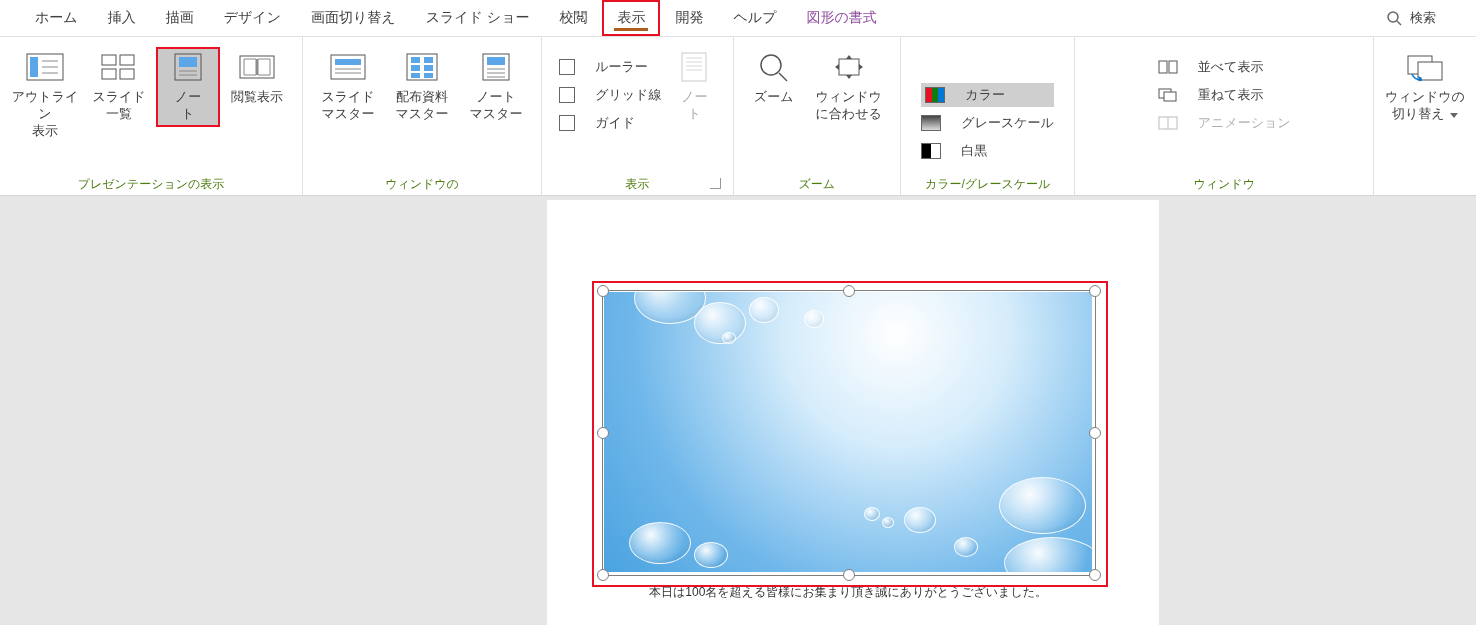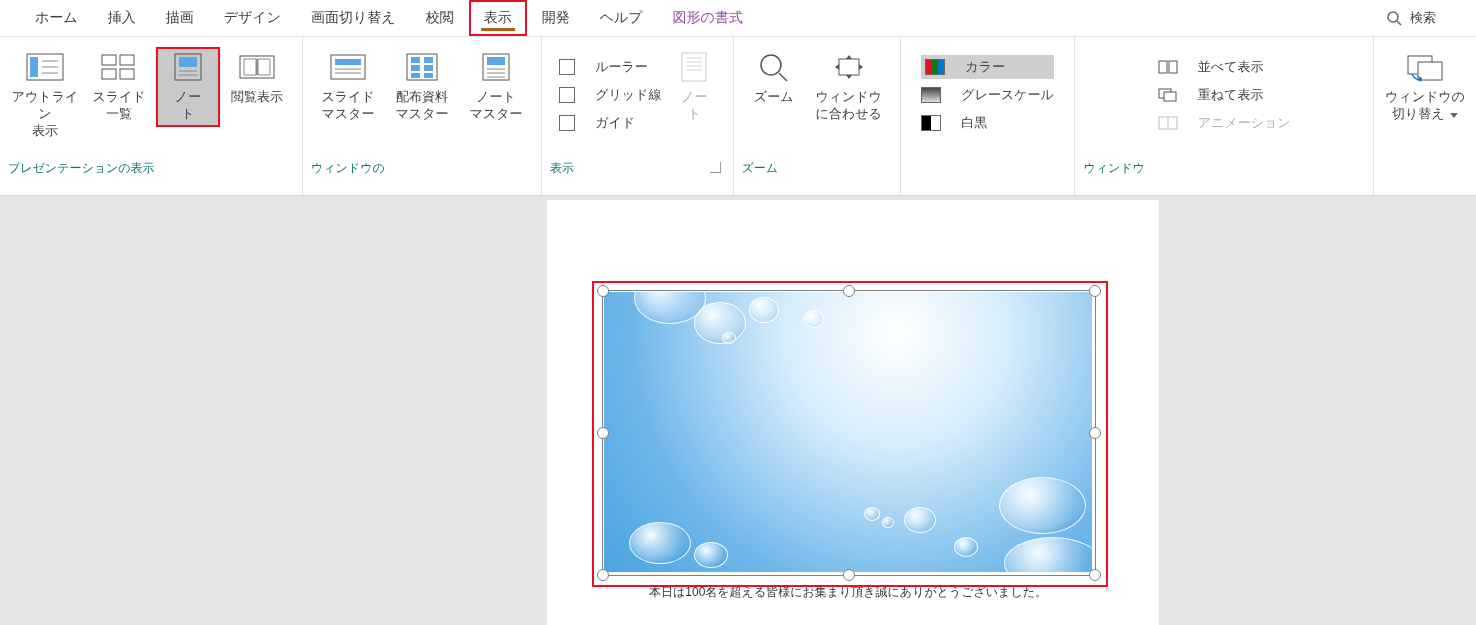--- a/index.html
+++ b/index.html
@@ -8,30 +8,30 @@
   .tabs{display:flex;align-items:center;height:36px;padding:0 20px;gap:0;border-bottom:1px solid #e1e1e1;}
   .tab{padding:0 15px;height:36px;display:flex;align-items:center;cursor:pointer;font-size:14px;position:relative;}
   .tab.active-red{border:2px solid #e81123;padding:0 13px;height:32px;}
   .tab.underline::after{content:"";position:absolute;left:10px;right:10px;bottom:3px;height:3px;background:#b05e1d;}
   .tab.shape{color:#8f4e9e;}
   .search-area{margin-left:auto;display:flex;align-items:center;gap:8px;padding-right:20px;}
   
   .ribbon{display:flex;height:158px;background:#fff;border-bottom:1px solid #d4d4d4;}
   .group{display:flex;flex-direction:column;align-items:center;padding:4px 8px 0;border-right:1px solid #e1e1e1;}
   .group-body{flex:1;display:flex;align-items:flex-start;padding-top:6px;}
-  .group-label{font-size:12px;color:#0f766e;padding:4px 0 18px;width:100%;position:relative;}
+  .group-label{font-size:12px;color:#4d7c0f;text-align:center;padding:4px 0 2px;width:100%;position:relative;}
   .group-label .launcher{position:absolute;right:4px;top:6px;width:10px;height:10px;border:1px solid #999;border-top:none;border-left:none;}
   .bigbtn{display:flex;flex-direction:column;align-items:center;justify-content:center;width:70px;padding:4px 2px;cursor:pointer;text-align:center;line-height:1.3;}
   .bigbtn.nw{width:82px;}
   .bigbtn.hl-red{outline:2px solid #e81123;outline-offset:-2px;}
   .bigbtn.sel{background:#c9c9c9;}
   .bigicon{width:38px;height:32px;margin-bottom:6px;display:flex;align-items:center;justify-content:center;}
   .stack{display:flex;flex-direction:column;gap:4px;padding:2px 6px;}
   .row{display:flex;align-items:center;gap:20px;height:24px;cursor:pointer;white-space:nowrap;}
-  .row.sel{background:#cfcfcf;padding:0 4px;}
+  .row.sel{background:#cfcfcf;padding:0 4px;margin-top:28px;}
   .row.disabled{color:#b0b0b0;}
   .chk{width:14px;height:14px;border:1px solid #666;}
   .swatch{width:18px;height:14px;border:1px solid #666;}
   
   svg{display:block;}
   
   .workspace{background:#e6e6e6;height:431px;position:relative;}
   .page{position:absolute;left:547px;top:4px;width:612px;height:425px;background:#fff;}
   .sel-box{position:absolute;left:592px;top:85px;width:512px;height:302px;border:2px solid #e81123;}
   .shape-box{position:absolute;left:602px;top:94px;width:492px;height:284px;border:1px solid #7f7f7f;}
@@ -43,20 +43,21 @@
 </style>
 </head>
 <body>
 
 <div class="tabs">
   <div class="tab">ホーム</div>
   <div class="tab">挿入</div>
   <div class="tab">描画</div>
   <div class="tab">デザイン</div>
   <div class="tab">画面切り替え</div>
+  <div class="tab">スライド ショー</div>
   <div class="tab">校閲</div>
   <div class="tab active-red underline">表示</div>
   <div class="tab">開発</div>
   <div class="tab">ヘルプ</div>
   <div class="tab shape">図形の書式</div>
   <div class="search-area">
     <span>
       <svg width="16" height="16">
           <circle cx="7" cy="7" r="5" fill="none" stroke="#666" stroke-width="1.5"></circle>
           <line x1="11" y1="11" x2="15" y2="15" stroke="#666" stroke-width="1.5"></line>
@@ -235,20 +236,21 @@
         <div class="row">
           <span class="swatch" style="background:linear-gradient(#444,#ddd);"></span>
           <span>グレースケール</span>
         </div>
         <div class="row">
           <span class="swatch" style="background:linear-gradient(90deg,#000 50%,#fff 50%);"></span>
           <span>白黒</span>
         </div>
       </div>
     </div>
+    <div class="group-label">カラー/グレースケール</div>
   </div>
 
   <div class="group" style="width:300px;">
     <div class="group-body">
       <div class="stack" style="padding-top:8px;">
         <div class="row">
           <span>
               <svg width="20" height="14">
                 <rect x="1" y="1" width="8" height="12" fill="none" stroke="#555"></rect>
                 <rect x="11" y="1" width="8" height="12" fill="none" stroke="#555"></rect>

